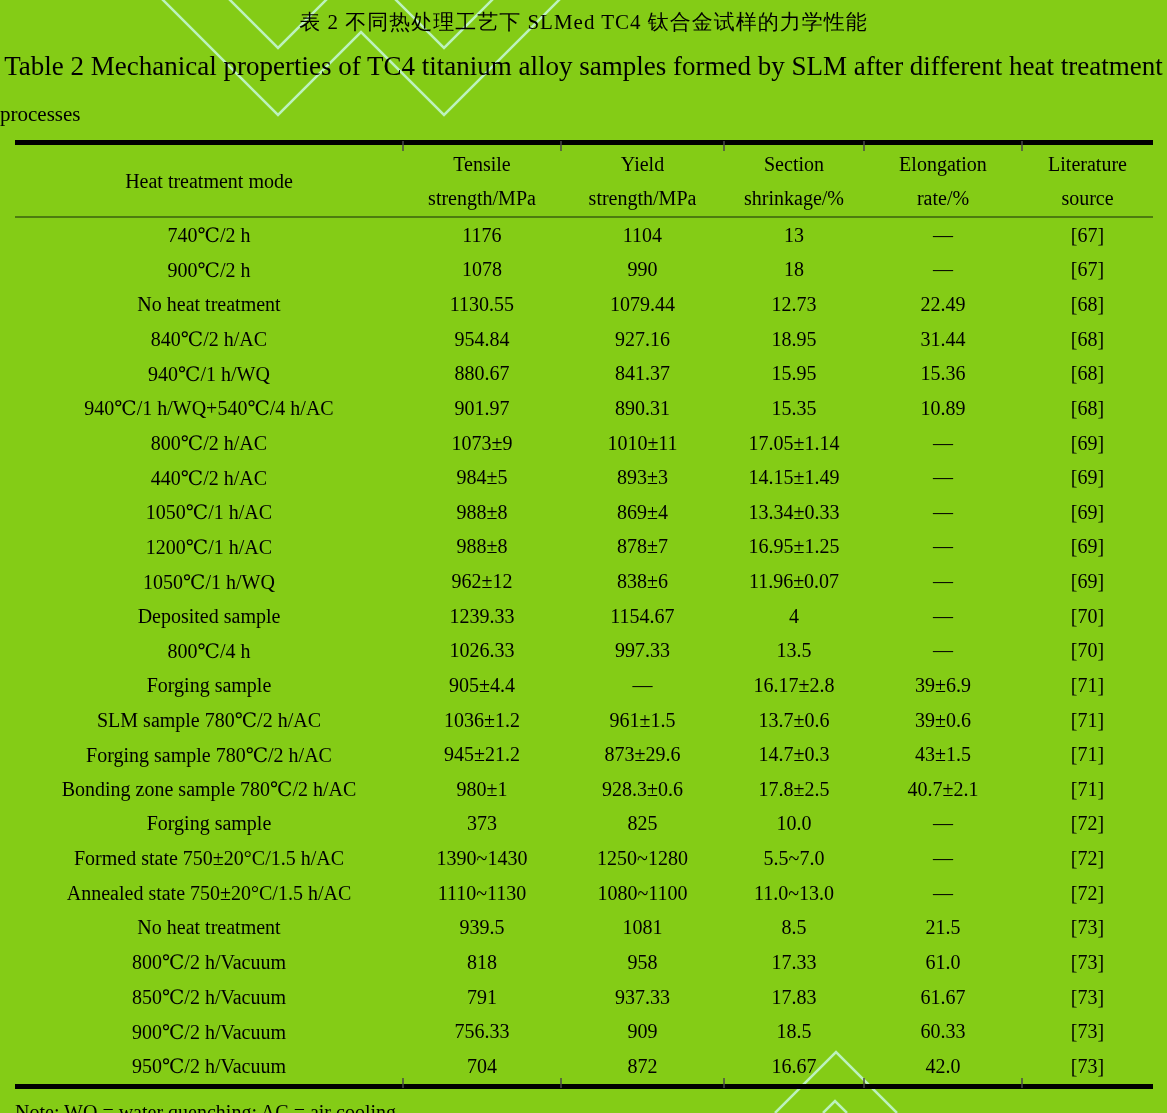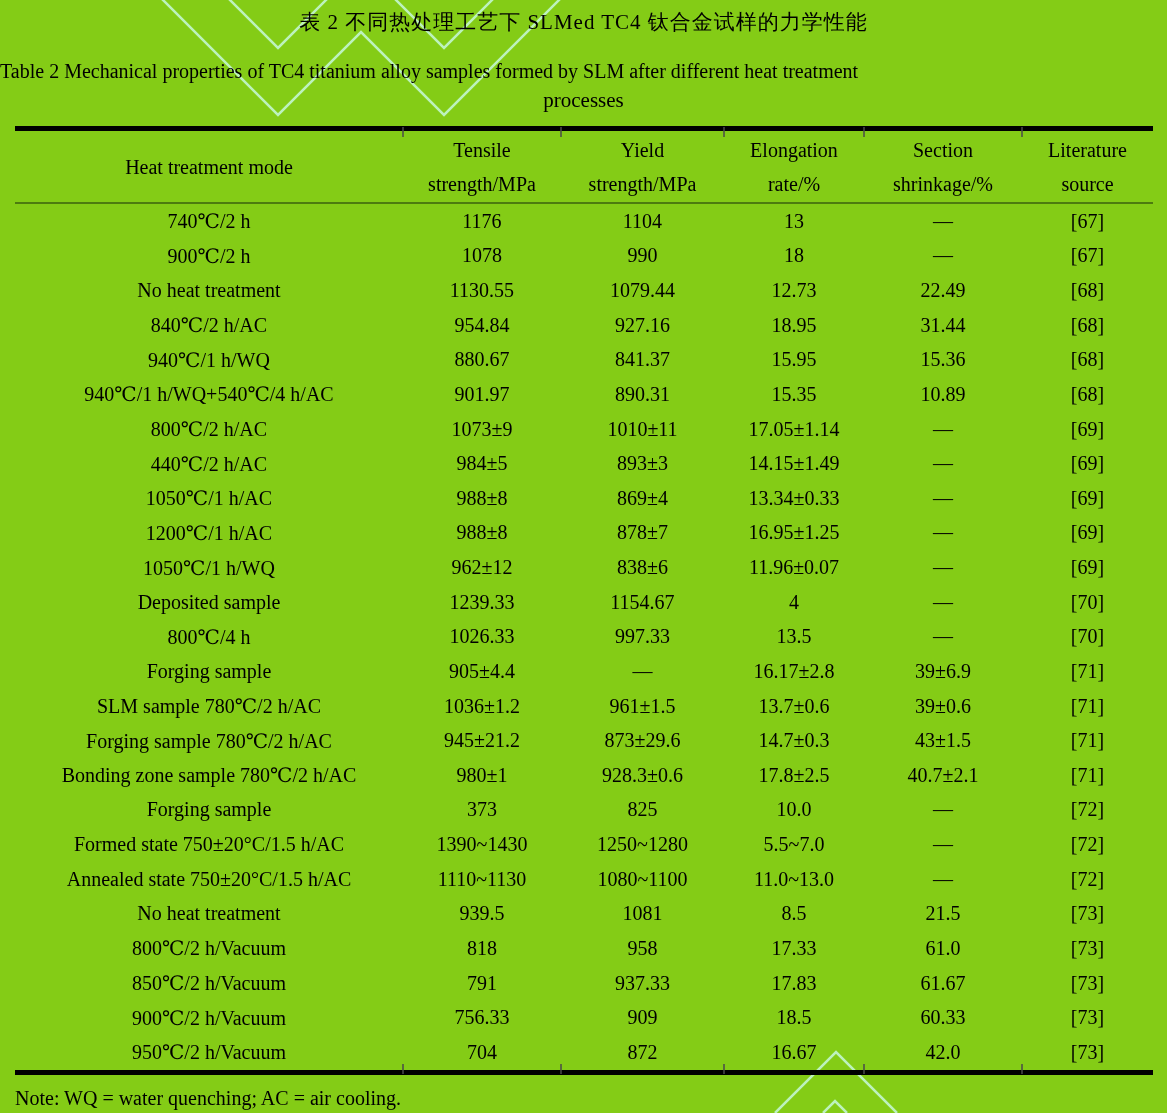--- a/index.html
+++ b/index.html
@@ -19,27 +19,28 @@
     pointer-events:none;
   }
   .content{position:relative;z-index:1;}
   .title-zh{
     text-align:center;
     font-size:21px;
     margin-top:8px;
     letter-spacing:1px;
   }
   .title-en{
-    font-size:20px;
-    margin-top:24px;
+    text-align:center;
+    font-size:27px;
+    margin-top:15px;
   }
   .title-en2{
-    text-align:center;
+    text-align:left;
     font-size:21px;
-    margin-top:5px;
+    margin-top:20px;
   }
   .table{
     position:relative;
     margin-left:15px;
     margin-top:13px;
     width:1138px;
     border-top:5px solid #000;
     border-bottom:5px solid #000;
   }
   .thead{
@@ -121,26 +122,26 @@
           </div>
           <div class="hcell">
             <div class="hline">Tensile</div>
             <div class="hline">strength/MPa</div>
           </div>
           <div class="hcell">
             <div class="hline">Yield</div>
             <div class="hline">strength/MPa</div>
           </div>
           <div class="hcell">
+            <div class="hline">Section</div>
+            <div class="hline">shrinkage/%</div>
+          </div>
+          <div class="hcell">
             <div class="hline">Elongation</div>
             <div class="hline">rate/%</div>
-          </div>
-          <div class="hcell">
-            <div class="hline">Section</div>
-            <div class="hline">shrinkage/%</div>
           </div>
           <div class="hcell">
             <div class="hline">Literature</div>
             <div class="hline">source</div>
           </div>
         </div>
       <div id="tbody">
           <div class="trow">
             <div class="cell">740℃/2 h</div>
             <div class="cell">1176</div>

